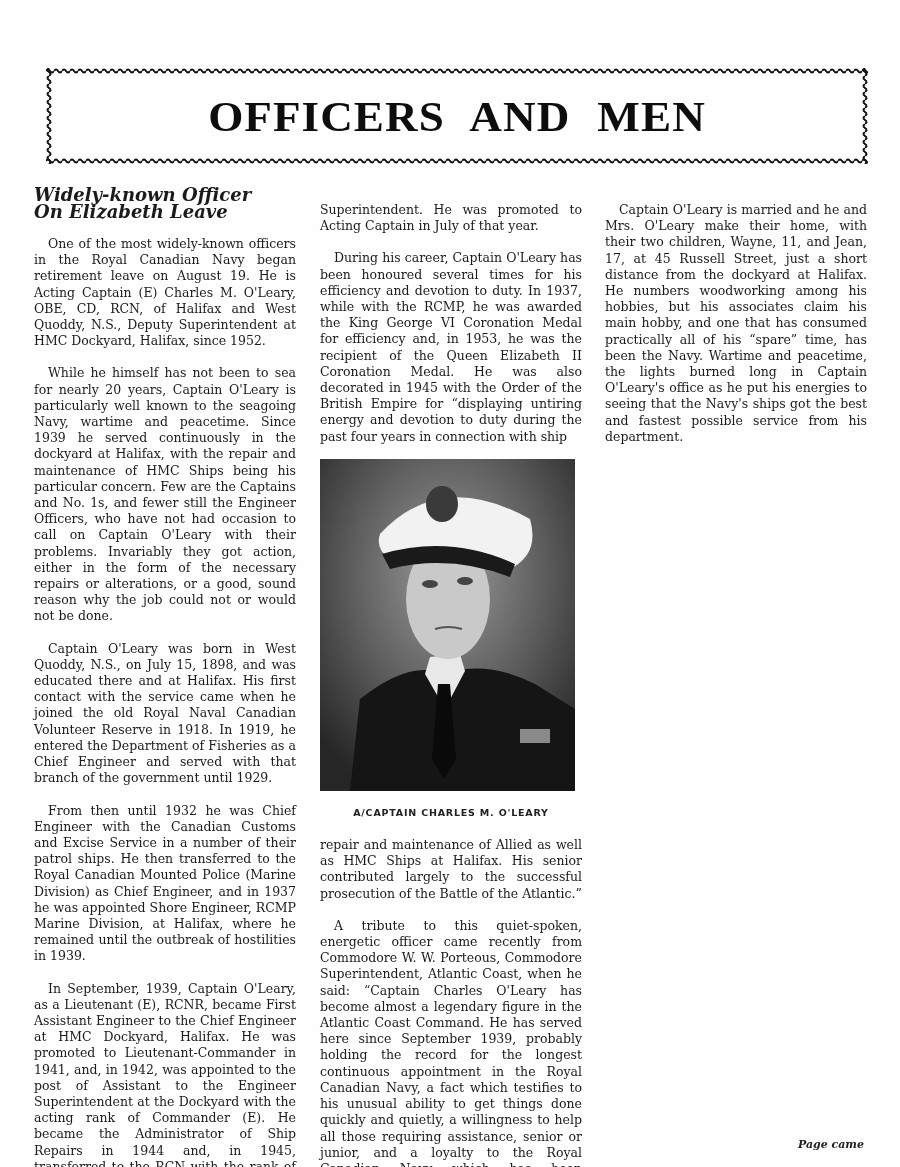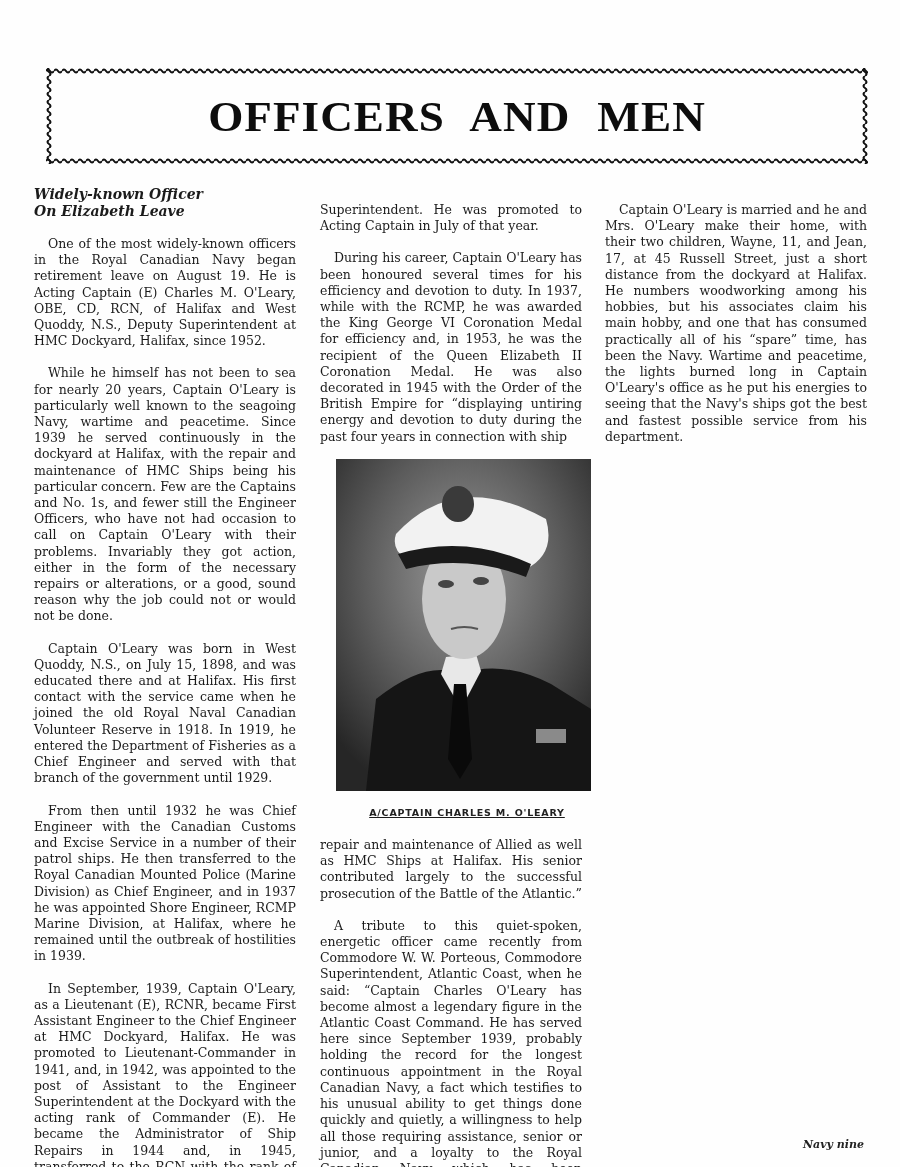--- a/index.html
+++ b/index.html
@@ -22,25 +22,25 @@
   }
   .col {
     position: absolute; top: 186px; font-size: 12.5px; line-height: 16.2px;
     text-align: justify;
   }
   .col1 { left: 34px; width: 262px; }
   .col2 { left: 320px; width: 262px; }
   .col3 { left: 605px; width: 262px; }
   .headline {
     font-family: "DejaVu Serif", serif; font-style: italic; font-weight: bold;
-    font-size: 14px; line-height: 17px; margin: 0 0 2px 0; text-align: left;
+    font-size: 18px; line-height: 17px; margin: 0 0 2px 0; text-align: left;
   }
   p { margin: 16px 0 4px 0; text-indent: 14px; }
   p.cont { text-indent: 0; }
-  .photo-wrap { margin: 14px 0 0 16px; width: 262px; text-decoration: underline; }
+  .photo-wrap { margin: 14px 0 0 0; width: 262px; }
   .photo {
     width: 255px; height: 332px; display: block;
     background: radial-gradient(ellipse at 50% 35%, #8a8a8a 0%, #5a5a5a 45%, #2a2a2a 100%);
     position: relative; overflow: hidden;
   }
   .caption {
     font-family: "DejaVu Sans", sans-serif; font-weight: bold;
     font-size: 9.5px; letter-spacing: 0.8px; text-align: center;
     margin: 14px 0 12px 0; color: #222;
   }
@@ -111,13 +111,13 @@
     <div class="caption">A/CAPTAIN CHARLES M. O'LEARY</div>
   </div>
   <p class="cont">repair and maintenance of Allied as well as HMC Ships at Halifax. His senior contributed largely to the successful prosecution of the Battle of the Atlantic.”</p>
   <p>A tribute to this quiet-spoken, energetic officer came recently from Commodore W. W. Porteous, Commodore Superintendent, Atlantic Coast, when he said: “Captain Charles O'Leary has become almost a legendary figure in the Atlantic Coast Command. He has served here since September 1939, probably holding the record for the longest continuous appointment in the Royal Canadian Navy, a fact which testifies to his unusual ability to get things done quickly and quietly, a willingness to help all those requiring assistance, senior or junior, and a loyalty to the Royal Canadian Navy which has been unsurpassed.”</p>
 </div>
 
 <div class="col col3">
   <p>Captain O'Leary is married and he and Mrs. O'Leary make their home, with their two children, Wayne, 11, and Jean, 17, at 45 Russell Street, just a short distance from the dockyard at Halifax. He numbers woodworking among his hobbies, but his associates claim his main hobby, and one that has consumed practically all of his “spare” time, has been the Navy. Wartime and peacetime, the lights burned long in Captain O'Leary's office as he put his energies to seeing that the Navy's ships got the best and fastest possible service from his department.</p>
 </div>
 
-<div class="page-num">Navy nine</div>
+<div class="page-num">Page came</div>
 
 </body></html>

